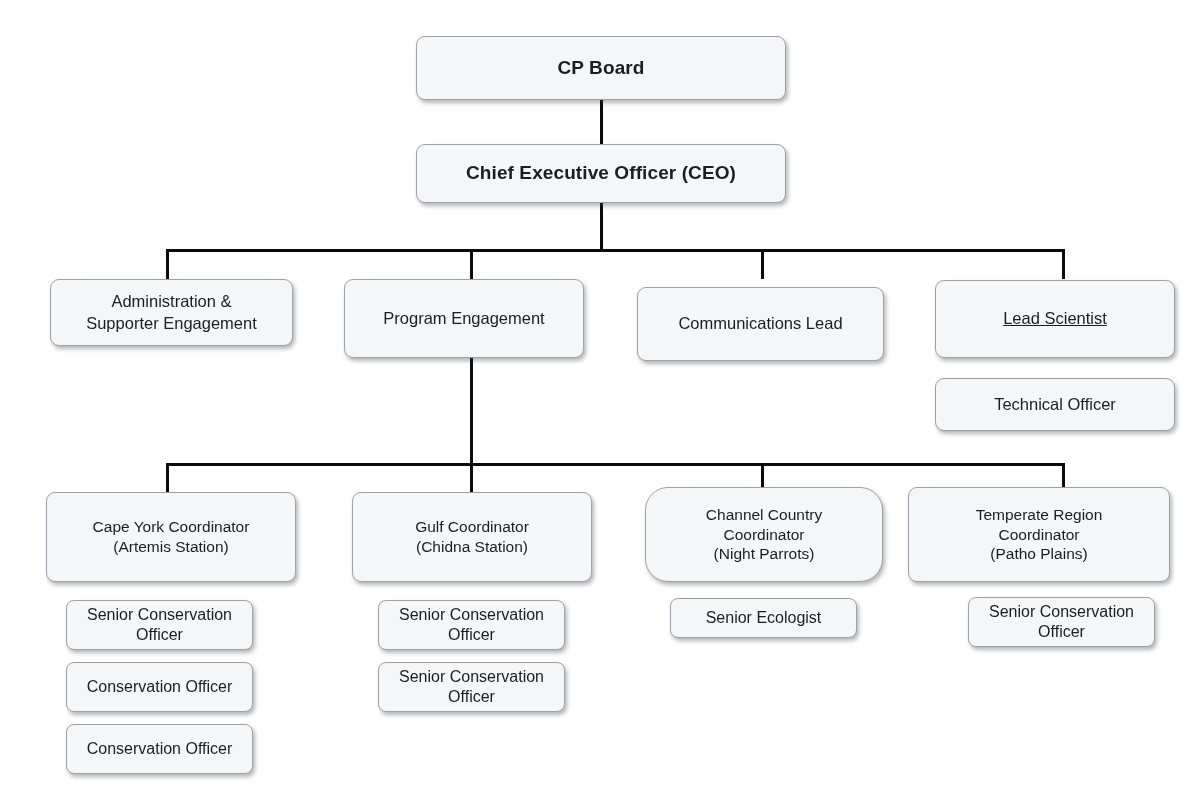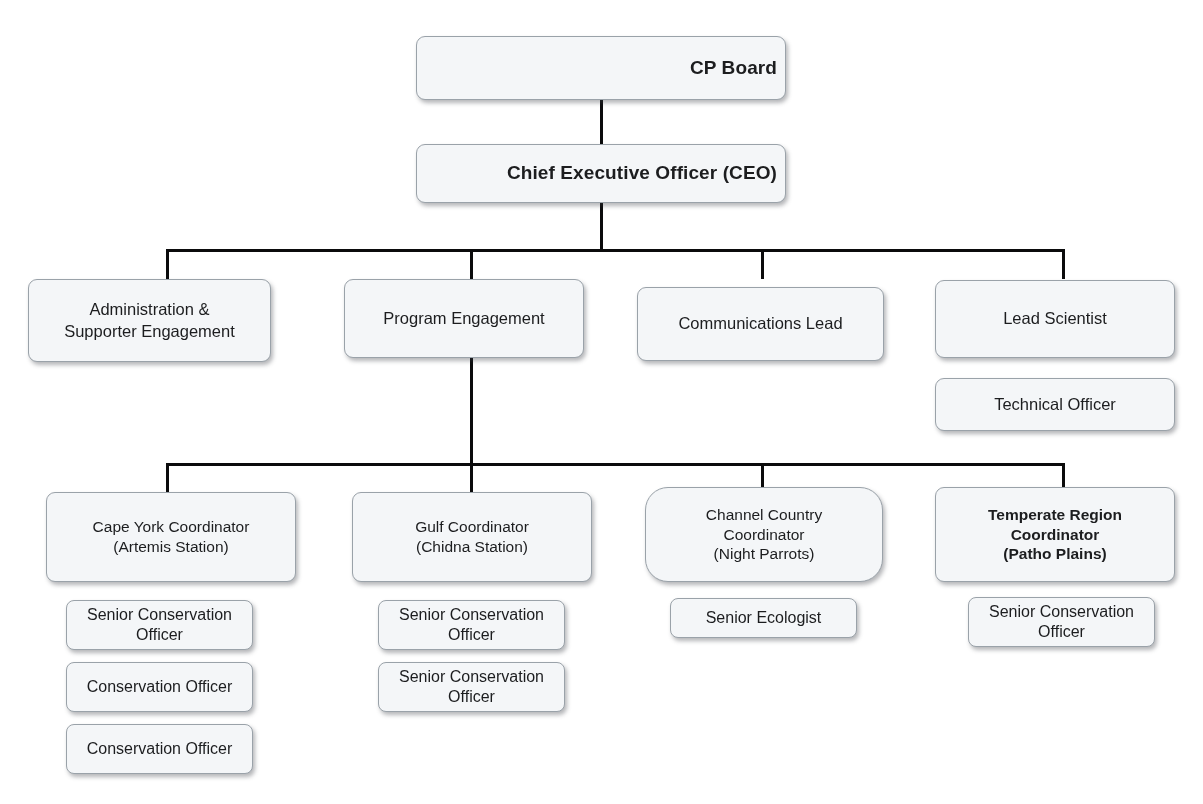--- a/index.html
+++ b/index.html
@@ -34,21 +34,20 @@
   }
   .node .label {
     display: block;
     width: 100%;
     white-space: pre-line;
   }
   .lvl-exec {
     font-size: 19px;
     font-weight: bold;
     letter-spacing: 0.1px;
-    text-align: right;
   }
   .lvl-dept {
     font-size: 16.5px;
     font-weight: normal;
   }
   .lvl-region {
     font-size: 15.5px;
     font-weight: normal;
   }
   .lvl-staff {
@@ -90,34 +89,34 @@
   <div class="connector v" style="left:1062px; top:463px; height:29px;"></div>
 
   <div class="node lvl-exec" style="left:416px; top:36px; width:370px; height:64px;">
     <span class="label">CP Board</span>
   </div>
 
   <div class="node lvl-exec" style="left:416px; top:144px; width:370px; height:59px;">
     <span class="label">Chief Executive Officer (CEO)</span>
   </div>
 
-  <div class="node lvl-dept" style="left:28px; top:279px; width:243px; height:83px;">
+  <div class="node lvl-dept" style="left:50px; top:279px; width:243px; height:67px;">
     <span class="label">Administration &amp;
 Supporter Engagement</span>
   </div>
 
   <div class="node lvl-dept" style="left:344px; top:279px; width:240px; height:79px;">
     <span class="label">Program Engagement</span>
   </div>
 
   <div class="node lvl-dept" style="left:637px; top:287px; width:247px; height:74px;">
     <span class="label">Communications Lead</span>
   </div>
 
-  <div class="node lvl-dept" style="left:935px; top:280px; width:240px; height:78px;">
+  <div class="node lvl-dept" style="left:935px; top:280px; width:240px; height:78px;text-decoration:underline;">
     <span class="label">Lead Scientist</span>
   </div>
 
   <div class="node lvl-dept" style="left:935px; top:378px; width:240px; height:53px;">
     <span class="label">Technical Officer</span>
   </div>
 
   <div class="node lvl-region" style="left:46px; top:492px; width:250px; height:90px;">
     <span class="label">Cape York Coordinator
 (Artemis Station)</span>
@@ -127,21 +126,21 @@
     <span class="label">Gulf Coordinator
 (Chidna Station)</span>
   </div>
 
   <div class="node lvl-region" style="left:645px; top:487px; width:238px; height:95px;border-radius:23px;">
     <span class="label">Channel Country
 Coordinator
 (Night Parrots)</span>
   </div>
 
-  <div class="node lvl-region" style="left:935px; top:487px; width:240px; height:95px;font-weight:bold;">
+  <div class="node lvl-region" style="left:908px; top:487px; width:262px; height:95px;">
     <span class="label">Temperate Region
 Coordinator
 (Patho Plains)</span>
   </div>
 
   <div class="node lvl-staff" style="left:66px; top:600px; width:187px; height:50px;">
     <span class="label">Senior Conservation
 Officer</span>
   </div>
   <div class="node lvl-staff" style="left:66px; top:662px; width:187px; height:50px;">

